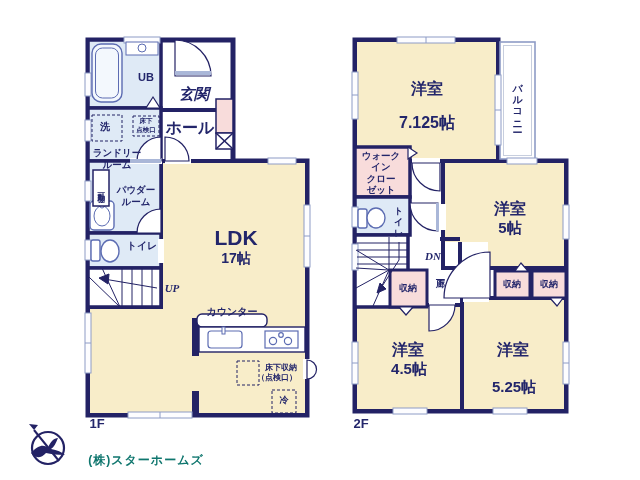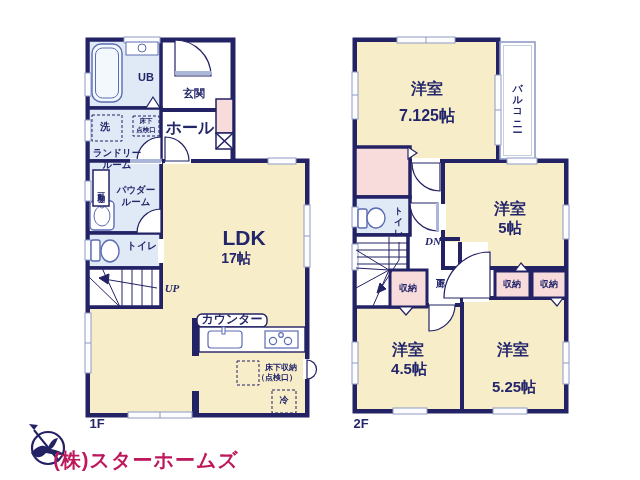--- a/index.html
+++ b/index.html
@@ -4,21 +4,21 @@
 <style>
   html,body{margin:0;padding:0;background:#fff;}
   .canvas{position:relative;width:640px;height:480px;background:#ffffff;overflow:hidden;
           font-family:"Liberation Sans",sans-serif;}
   .plan-svg{position:absolute;left:0;top:0;}
   .lbl{position:absolute;transform:translate(-50%,-50%);color:#23266b;font-weight:bold;
        white-space:pre-line;text-align:center;line-height:1.25;}
   .v{writing-mode:vertical-rl;letter-spacing:1px;line-height:1;}
   .dir{font-family:"Liberation Serif",serif;font-style:italic;}
   .floor-tag{font-size:13px;}
-  .wm{color:#be185d;font-size:20px;letter-spacing:1px;font-weight:bold;}
+  .wm{color:#0f766e;font-size:12px;letter-spacing:1px;font-weight:bold;}
 </style>
 </head>
 <body>
 
 <div class="canvas">
 
 <svg class="plan-svg" width="640" height="480" viewBox="0 0 640 480">
 
   <g stroke="#232265" stroke-linecap="butt">
     <path d="M88,40 H233 V161 H307 V415 H88 Z" fill="#ffffff" stroke-width="5"></path>
@@ -201,45 +201,49 @@
 
   <g stroke="#232265" fill="none">
     <circle cx="48" cy="448" r="16" stroke-width="2.2"></circle>
     <line x1="59" y1="461" x2="34" y2="430" stroke-width="2"></line>
     <polygon points="34,430 29,424 38,425" fill="#232265" stroke="none"></polygon>
     <path fill="#232265" stroke="none" d="M31,453 C38,445 44,444 48,448 C50,442 54,438 58,438 C56,443 54,447 51,449 C57,450 62,452 65,455 C57,455 51,454 46,453 C41,459 34,458 31,453 Z"></path>
   </g>
 </svg>
 
 <div class="lbl" style="left:146px;top:78px;font-size:11px;">UB</div>
-<div class="lbl" style="left:194px;top:94px;font-size:11px;">玄関</div>
+<div class="lbl" style="left:194px;top:94px;font-size:15px;font-style:italic;">玄関</div>
 <div class="lbl" style="left:190px;top:128px;font-size:16px;">ホール</div>
 <div class="lbl" style="left:105px;top:127px;font-size:10px;">洗</div>
 <div class="lbl" style="left:146px;top:126px;font-size:6.5px;line-height:1.35;">床下
 点検口</div>
 <div class="lbl" style="left:117px;top:151px;font-size:9.5px;margin-top:8px;">ランドリー
 ルーム</div>
 <div class="lbl v" style="left:101px;top:188px;font-size:7.5px;">可動棚</div>
 <div class="lbl" style="left:136px;top:196px;font-size:9.5px;">パウダー
 ルーム</div>
 <div class="lbl" style="left:142px;top:246px;font-size:10px;">トイレ</div>
 <div class="lbl dir" style="left:172px;top:289px;font-size:11px;">UP</div>
-<div class="lbl" style="left:244px;top:238px;font-size:21px;">LDK</div>
+<div class="lbl" style="left:236px;top:238px;font-size:21px;">LDK</div>
 <div class="lbl" style="left:236px;top:259px;font-size:14px;">17帖</div>
-<div class="lbl" style="left:232px;top:320px;font-size:12px;font-family:Liberation Mono, monospace;">カウンター</div>
+<div class="lbl" style="left:232px;top:312px;font-size:10px;">カウンター</div>
 <div class="lbl" style="left:277px;top:373px;font-size:8px;text-align:right;">床下収納
 （点検口）</div>
 <div class="lbl" style="left:284px;top:401px;font-size:9px;">冷</div>
 <div class="lbl floor-tag" style="left:97px;top:424px;">1F</div>
 
 <div class="lbl" style="left:427px;top:89px;font-size:16px;">洋室</div>
-<div class="lbl" style="left:427px;top:116px;font-size:16px;">7.125帖</div>
+<div class="lbl" style="left:427px;top:123px;font-size:16px;">7.125帖</div>
 <div class="lbl v" style="left:517px;top:102px;font-size:10px;">バルコニー</div>
+<div class="lbl" style="left:381px;top:173px;font-size:9.5px;line-height:1.2;">ウォーク
+イン
+クロー
+ゼット</div>
 <div class="lbl v" style="left:398px;top:217px;font-size:9px;">トイレ</div>
-<div class="lbl dir" style="left:417px;top:242px;font-size:11px;padding-left:32px;">DN</div>
+<div class="lbl dir" style="left:417px;top:257px;font-size:11px;padding-left:32px;">DN</div>
 <div class="lbl v" style="left:440px;top:272px;font-size:9px;">廊下</div>
 <div class="lbl" style="left:408px;top:289px;font-size:9px;">収納</div>
 <div class="lbl" style="left:512px;top:285px;font-size:9px;">収納</div>
 <div class="lbl" style="left:549px;top:285px;font-size:9px;">収納</div>
 <div class="lbl" style="left:510px;top:209px;font-size:16px;">洋室</div>
 <div class="lbl" style="left:510px;top:228px;font-size:15px;">5帖</div>
 <div class="lbl" style="left:408px;top:350px;font-size:16px;">洋室</div>
 <div class="lbl" style="left:409px;top:369px;font-size:15px;text-align:center;">4.5帖</div>
 <div class="lbl" style="left:513px;top:350px;font-size:16px;">洋室</div>
 <div class="lbl" style="left:514px;top:369px;font-size:15px;margin-top:18px;">5.25帖</div>

